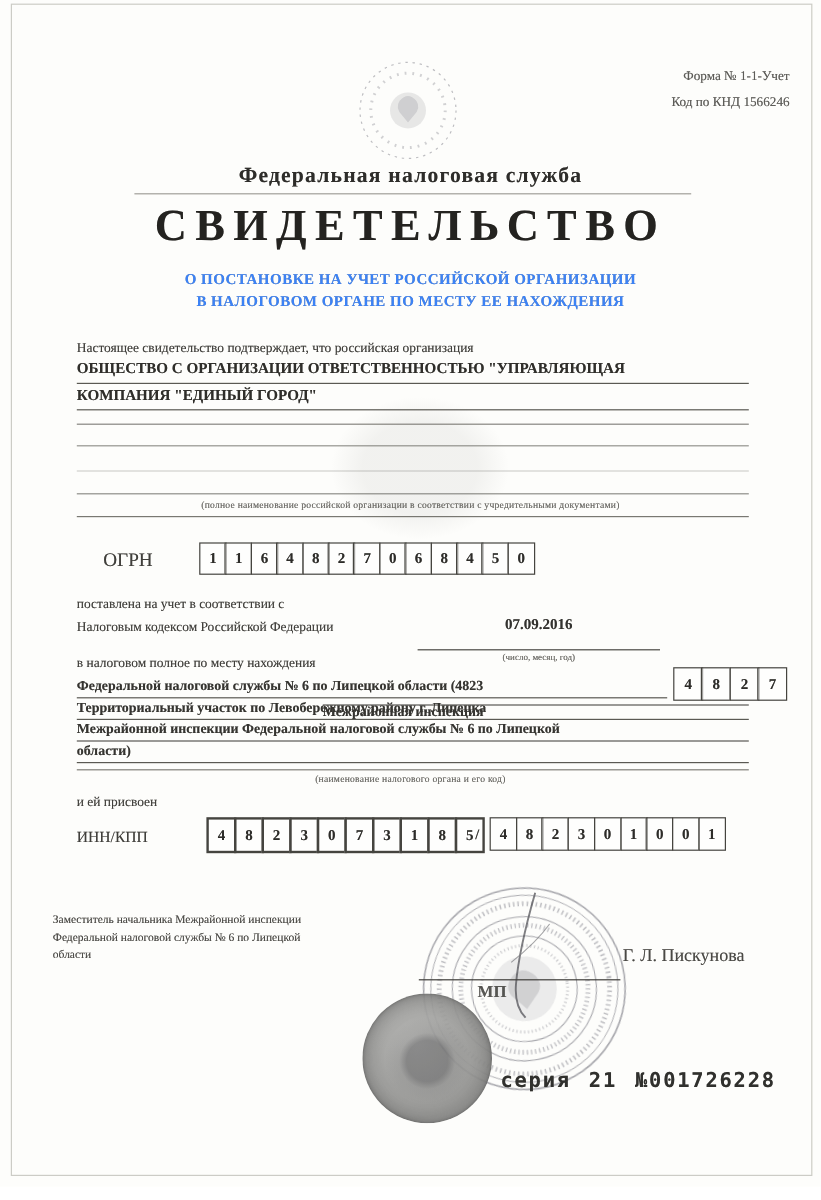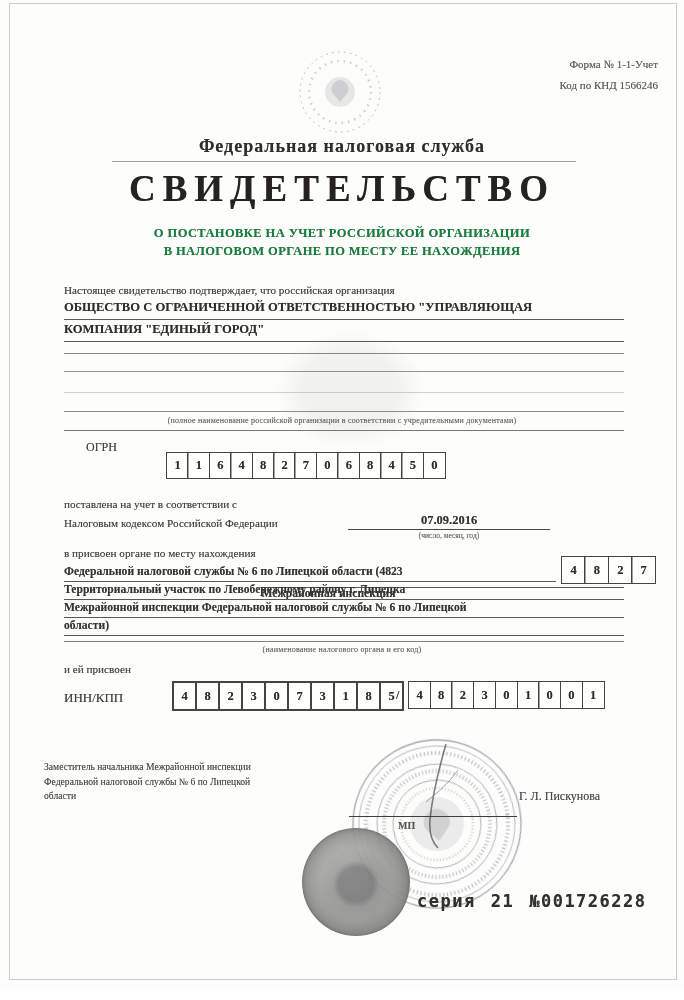--- a/index.html
+++ b/index.html
@@ -8,47 +8,47 @@
     font-family:"Liberation Serif","DejaVu Serif",serif;color:#33322f;
     overflow:hidden;text-shadow:0 0 .5px rgba(80,78,74,.55);
   }
   .frame{position:absolute;left:9px;right:7px;top:3px;bottom:9px;border:1px solid #ccccc6;pointer-events:none;}
   .abs{position:absolute;}
   .center{left:0;right:0;text-align:center;}
   .form-info{top:54px;right:26px;text-align:right;font-size:11px;color:#5d5c58;line-height:21px;}
   .agency{top:136px;font-size:18px;font-weight:bold;letter-spacing:1px;color:#2e2d2a;}
   .rule{top:161px;left:112px;right:108px;border-top:1.6px solid #8f8e88;opacity:.85;}
   .doc-title{top:167px;font-size:37px;font-weight:bold;letter-spacing:7px;color:#242320;}
-  .subtitle{font-size:12.5px;font-weight:bold;letter-spacing:.4px;color:#15803d;text-align:center;}
+  .subtitle{font-size:12.5px;font-weight:bold;letter-spacing:.4px;color:#3b82f6;text-align:center;}
   .body-text{font-size:11.2px;color:#403f3b;}
   .bold{font-weight:bold;margin-top:40px;}
   .uline{border-bottom:1.3px solid #5a5953;}
   .orgline{left:64px;right:60px;font-size:12.6px;font-weight:bold;height:19px;color:#2f2e2a;}
   .emptyline{left:64px;right:60px;border-top:1.2px solid #6a6963;}
   .caption{font-size:8px;color:#6b6a65;letter-spacing:.2px;}
   .cells{display:flex;}
   .cell{
     width:21px;height:25px;border:1.6px solid #45443f;margin-left:-1.6px;
     display:flex;align-items:center;justify-content:center;
     font-weight:bold;font-size:12.5px;color:#2d2c29;background:rgba(255,255,255,.5);
   }
   .cell:first-child{margin-left:0;}
   .cells.inn .cell{border-width:2px;margin-left:-2px;height:26px;}
   .cells.inn .cell:first-child{margin-left:0;}
   .cells.kpp .cell{border-width:1.3px;margin-left:-1.3px;height:26px;}
   .cells.kpp .cell:first-child{margin-left:0;}
   .cells.code .cell{width:23px;height:26px;}
   .date-block{left:348px;width:202px;top:513px;text-align:center;}
-  .date-value{font-size:12.5px;font-weight:bold;border-bottom:1.4px solid #4a4944;padding-bottom:1px;}
+  .date-value{font-size:12.5px;font-weight:bold;border-bottom:1.4px solid #4a4944;padding-bottom:13px;}
   .date-caption{font-size:7.5px;color:#6b6a65;margin-top:1px;}
   .authrow{left:64px;right:60px;font-size:11.6px;font-weight:bold;color:#353430;height:16px;}
   .signer{left:44px;top:760px;width:290px;font-size:9.6px;line-height:14.5px;color:#4a4945;}
-  .signer-name{left:519px;top:789px;font-size:12px;color:#4a4945;}
+  .signer-name{left:519px;top:789px;font-size:15px;color:#4a4945;}
   .sig-line{left:349px;top:816px;width:168px;border-top:1.5px solid #3f3e3a;}
-  .mp{left:398px;top:820px;font-size:10px;font-weight:bold;color:#3c3b37;opacity:.85;}
+  .mp{left:398px;top:820px;font-size:14px;font-weight:bold;color:#3c3b37;opacity:.85;}
   .series-row{left:417px;top:891px;display:flex;gap:15px;align-items:baseline;
     font-family:"DejaVu Sans Mono",monospace;font-weight:bold;font-size:17px;
     letter-spacing:1.5px;color:#30302d;}
   .stamp-big{left:348px;top:735px;width:178px;height:178px;opacity:.55;transform:rotate(-8deg);filter:blur(.4px);}
   .seal-disc{
     left:302px;top:828px;width:108px;height:108px;border-radius:50%;
     background:
       radial-gradient(circle at 50% 52%, rgba(90,90,92,.55) 0 22%, rgba(120,120,120,.25) 30%, rgba(0,0,0,0) 46%),
       radial-gradient(circle at 42% 38%, #b2b2b0 0%, #9d9d9b 38%, #8f8f8d 68%, #a5a5a3 100%);
     box-shadow:inset 0 0 14px rgba(60,60,60,.5), inset 0 0 3px rgba(50,50,50,.6);
@@ -78,30 +78,30 @@
     <path d="M50 38 q7 -8 14 0 q4 6 -2 12 l-5 6 l-5 -6 q-6 -6 -2 -12 z" fill="rgba(90,90,100,.35)"></path>
   </svg>
 
   <div class="abs center agency">Федеральная налоговая служба</div>
   <div class="abs rule"></div>
   <div class="abs center doc-title">СВИДЕТЕЛЬСТВО</div>
   <div class="abs center subtitle" style="top:226px;">О ПОСТАНОВКЕ НА УЧЕТ РОССИЙСКОЙ ОРГАНИЗАЦИИ</div>
   <div class="abs center subtitle" style="top:244px;">В НАЛОГОВОМ ОРГАНЕ  ПО МЕСТУ ЕЕ НАХОЖДЕНИЯ</div>
 
   <div class="abs body-text" style="left:64px;top:284px;">Настоящее свидетельство подтверждает, что российская организация</div>
-  <div class="abs orgline uline" style="top:300px;">ОБЩЕСТВО С ОГРАНИЧЕННОЙ ОТВЕТСТВЕННОСТЬЮ "УПРАВЛЯЮЩАЯ</div>
+  <div class="abs orgline uline" style="top:300px;">ОБЩЕСТВО С ОРГАНИЗАЦИИ ОТВЕТСТВЕННОСТЬЮ "УПРАВЛЯЮЩАЯ</div>
   <div class="abs orgline uline" style="top:322px;">КОМПАНИЯ "ЕДИНЫЙ ГОРОД"</div>
   <div class="abs emptyline" style="top:353px;opacity:.8;"></div>
   <div class="abs emptyline" style="top:371px;opacity:.7;"></div>
   <div class="abs emptyline" style="top:392px;opacity:.3;"></div>
   <div class="abs emptyline" style="top:411px;opacity:.75;"></div>
   <div class="abs emptyline" style="top:430px;opacity:.9;"></div>
   <div class="abs center caption" style="top:416px;text-align:center;">(полное наименование российской организации в соответствии с учредительными документами)</div>
 
-  <div class="abs body-text" style="left:86px;top:440px;font-size:12px;">ОГРН</div>
+  <div class="abs body-text" style="left:86px;top:459px;font-size:16px;">ОГРН</div>
   <div class="abs cells" style="left:166px;top:452px;">
     <span class="cell">1</span>
     <span class="cell">1</span>
     <span class="cell">6</span>
     <span class="cell">4</span>
     <span class="cell">8</span>
     <span class="cell">2</span>
     <span class="cell">7</span>
     <span class="cell">0</span>
     <span class="cell">6</span>
@@ -112,21 +112,21 @@
   </div>
 
   <div class="abs body-text" style="left:64px;top:498px;">поставлена на учет в соответствии с</div>
   <div class="abs body-text" style="left:64px;top:517px;">Налоговым кодексом Российской Федерации</div>
   <div class="abs date-block">
     <div class="date-value">07.09.2016</div>
     <div class="date-caption">(число, месяц, год)</div>
   </div>
 
   <div class="abs authrow" style="top:547px;display:flex;font-weight:normal;">
-    <span class="body-text">в присвоен органе по месту нахождения</span>
+    <span class="body-text">в налоговом полное по месту нахождения</span>
     <span class="bold uline" style="flex:1;margin-left:6px;font-size:11.6px;">Межрайонная инспекция</span>
   </div>
   <div class="abs authrow uline" style="top:565px;width:492px;right:auto;">Федеральной налоговой службы № 6 по Липецкой области (4823</div>
   <div class="abs cells code" style="left:561px;top:556px;">
     <span class="cell">4</span>
     <span class="cell">8</span>
     <span class="cell">2</span>
     <span class="cell">7</span>
   </div>
   <div class="abs authrow uline" style="top:583px;">Территориальный участок по Левобережному району г. Липецка</div>

